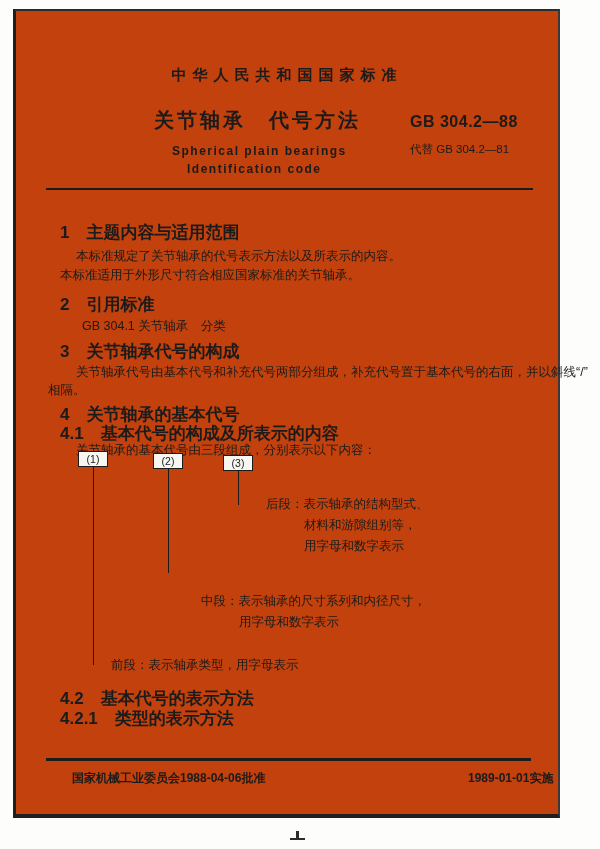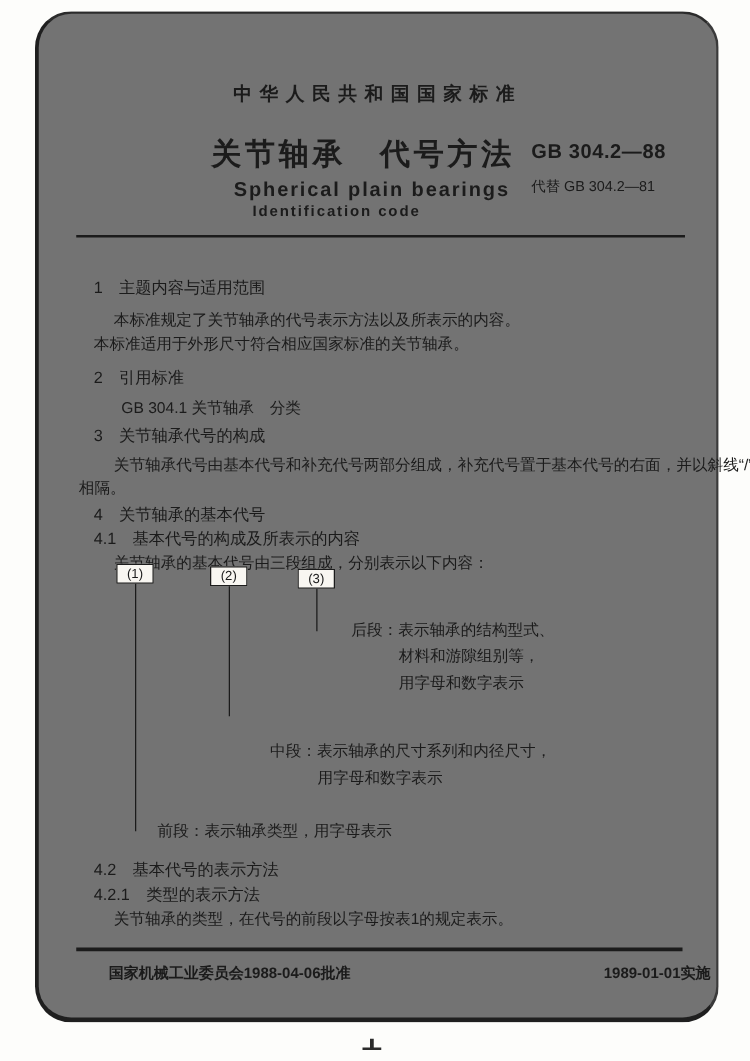--- a/index.html
+++ b/index.html
@@ -5,55 +5,54 @@
   * { margin:0; padding:0; box-sizing:border-box; }
   html, body { width:600px; height:849px; }
   body {
     background:#fdfdfb;
     font-family:"Liberation Sans","DejaVu Sans",sans-serif;
     color:#1b1b1b;
     position:relative;
     overflow:hidden;
   }
   .page {
-    position:absolute; left:28px; top:9px; width:547px; height:809px;
-    background:#737373;
+    position:absolute; left:13px; top:9px; width:547px; height:809px;
+    background:#c2410c;
     border-top:2px solid #2b2b2b;
     border-left:3px solid #1f1f1f;
     border-right:2px solid #3a3a3a;
     border-bottom:4px solid #1f1f1f;
-    border-radius:29px;
   }
   .abs { position:absolute; white-space:nowrap; }
   .b { font-weight:bold; }
   .body-text { font-size:12.5px; }
-  .heading { font-size:13px; font-weight:normal; }
+  .heading { font-size:17px; font-weight:bold; }
   .rule { position:absolute; background:#1b1b1b; }
   .dbox {
     position:absolute; width:30px; height:16px;
     border:1px solid #1b1b1b; background:#f8f6f1;
     font-size:10.5px; text-align:center; line-height:14px;
   }
   .dline { position:absolute; width:1px; background:#1b1b1b; }
   .dlabel { position:absolute; font-size:12.5px; line-height:21px; white-space:nowrap; }
   .dlabel .cont { padding-left:38px; }
   .artifact { position:absolute; background:#2b2b2b; }
 </style>
 </head>
 <body>
 
 <div class="page">
 
   <div class="abs b" style="left:0; width:100%; top:55px; text-align:center; font-size:15px; letter-spacing:6px;">中华人民共和国国家标准</div>
 
-  <div class="abs b" style="left:138px; top:96px; font-size:24px; letter-spacing:3px;">关节轴承　代号方法</div>
+  <div class="abs b" style="left:138px; top:96px; font-size:20px; letter-spacing:3px;">关节轴承　代号方法</div>
 
   <div class="abs b" style="left:394px; top:102px; font-size:16px; letter-spacing:0.5px;">GB 304.2—88</div>
 
-  <div class="abs b" style="left:156px; top:133px; font-size:16px; letter-spacing:1.5px;">Spherical plain bearings</div>
+  <div class="abs b" style="left:156px; top:133px; font-size:12px; letter-spacing:1.5px;">Spherical plain bearings</div>
 
   <div class="abs" style="left:394px; top:131px; font-size:11.5px;">代替 GB 304.2—81</div>
 
   <div class="abs b" style="left:171px; top:151px; font-size:12px; letter-spacing:1.5px;">Identification code</div>
 
   <div class="rule" style="left:30px; top:177px; width:487px; height:2px;"></div>
 
   <div class="abs heading" style="left:44px; top:210px;">1　主题内容与适用范围</div>
   <div class="abs body-text" style="left:60px; top:237px;">本标准规定了关节轴承的代号表示方法以及所表示的内容。</div>
   <div class="abs body-text" style="left:44px; top:256px;">本标准适用于外形尺寸符合相应国家标准的关节轴承。</div>
@@ -87,21 +86,20 @@
     <div>中段：表示轴承的尺寸系列和内径尺寸，</div>
     <div class="cont">用字母和数字表示</div>
   </div>
 
   <div class="dlabel" style="left:95px; top:644px;">
     <div>前段：表示轴承类型，用字母表示</div>
   </div>
 
   <div class="abs heading" style="left:44px; top:676px;">4.2　基本代号的表示方法</div>
   <div class="abs heading" style="left:44px; top:696px;">4.2.1　类型的表示方法</div>
-  <div class="abs body-text" style="left:60px; top:716px;">关节轴承的类型，在代号的前段以字母按表1的规定表示。</div>
 
   <div class="rule" style="left:30px; top:747px; width:485px; height:2.5px;"></div>
   <div class="abs b" style="left:32px; top:759px; font-size:12px;margin-left:24px;">国家机械工业委员会1988-04-06批准</div>
   <div class="abs b" style="left:422px; top:759px; font-size:12px;margin-left:30px;">1989-01-01实施</div>
 
 </div>
 
 <div class="artifact" style="left:296px; top:831px; width:3px; height:9px;"></div>
 <div class="artifact" style="left:290px; top:838px; width:15px; height:2px;"></div>
 

